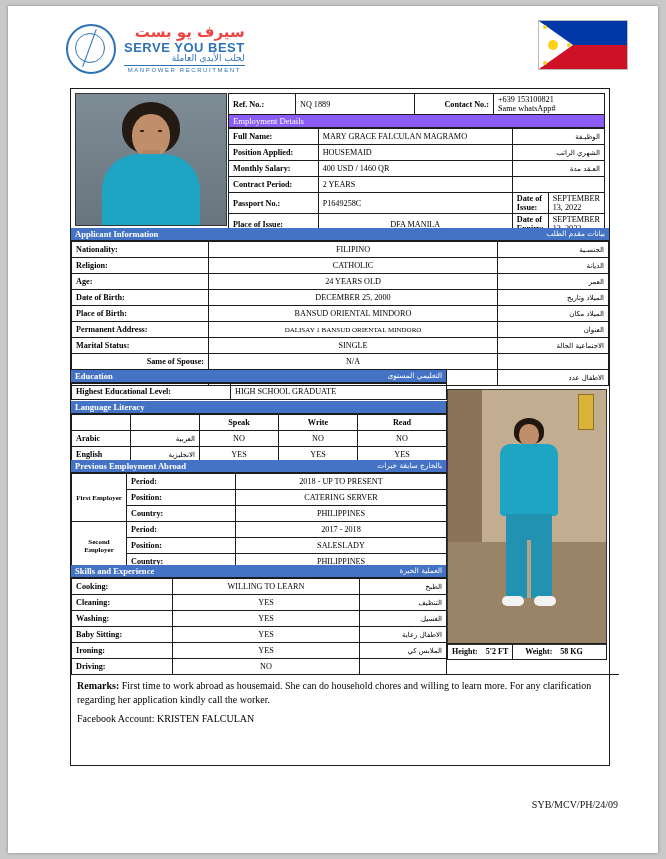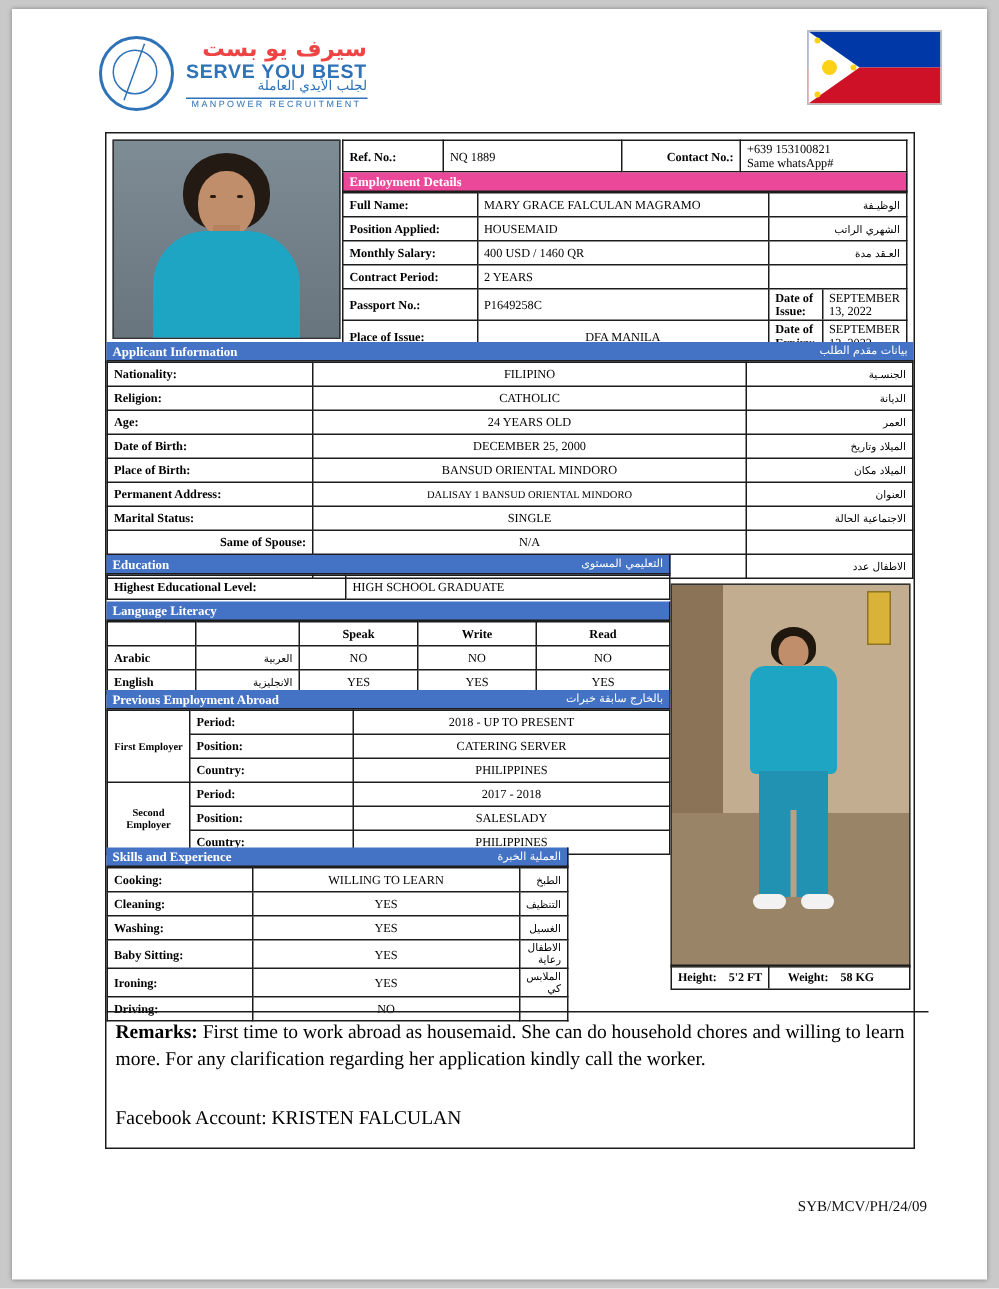--- a/index.html
+++ b/index.html
@@ -91,42 +91,42 @@
   .ctr{text-align:center;}
   .ar{font-family:"DejaVu Sans", sans-serif;font-size:7px;direction:rtl;text-align:right;}
   
   .topblock{position:absolute;left:0;top:0;width:538px;height:139px;}
   .photo{
     position:absolute;left:4px;top:4px;width:150px;height:131px;
     border:1px solid #333;overflow:hidden;background:#6a7a88;
   }
   .topright{position:absolute;left:157px;top:4px;width:377px;}
   .emp-band{
-    background:#ec4899;color:#fff;font-weight:bold;font-size:8.6px;
+    background:#8b5cf6;color:#fff;font-weight:normal;font-size:8.6px;
     padding:1px 4px;border:1px solid #1c1c1c;border-top:none;
   }
   
   .sect{position:absolute;left:0;width:538px;}
   .fullphoto{
     position:absolute;left:376px;top:300px;width:158px;height:254px;
     border:1px solid #333;overflow:hidden;background:#b9a68e;
   }
   .hw{
     position:absolute;left:376px;top:554px;width:158px;height:15px;
     border:1px solid #1c1c1c;font-size:8px;font-weight:bold;
     display:flex;align-items:center;
   }
   .hw span{padding:0 4px;}
   .hw .sep{border-left:1px solid #1c1c1c;height:100%;}
   .remarks{
     position:absolute;left:0;top:585px;width:536px;height:90px;
-    border-top:1px solid #1c1c1c;padding:4px 6px;font-size:13px;line-height:1.35;
+    border-top:1px solid #1c1c1c;padding:4px 6px;font-size:10px;line-height:1.35;
   }
   .remarks b{font-weight:bold;}
-  .fb{margin-top:22px;font-weight:bold;}
+  .fb{margin-top:6px;font-weight:bold;}
   .fb span{font-weight:normal;}
   .footer{
     position:absolute;right:40px;top:793px;font-family:"Liberation Serif", serif;
     font-size:10px;color:#111;
   }
   
   .ph-bg{position:absolute;left:0;top:0;width:100%;height:100%;}
   .ph1-bg{background:linear-gradient(#7e8c96,#68757f);}
   .ph1-hair{position:absolute;left:46px;top:8px;width:58px;height:52px;background:#241a14;border-radius:50% 50% 45% 45%;}
   .ph1-face{position:absolute;left:56px;top:20px;width:38px;height:44px;background:#c08e6b;border-radius:48%;}
@@ -387,21 +387,21 @@
           <td class="ctr">SALESLADY</td>
         </tr>
         <tr>
           <td class="lbl">Country:</td>
           <td class="ctr">PHILIPPINES</td>
         </tr>
       </tbody>
         </table>
     </div>
 
-    <div class="sect" style="top:476px;width:308px;">
+    <div class="sect" style="top:476px;width:376px;">
       <div class="band" style="border-right:1px solid #1c1c1c;">
         <span>Skills and Experience</span>
         <span class="ar">العملية الخبرة</span>
       </div>
       <table>
         <tbody>
             <tr>
           <td class="lbl" style="width:92px;">Cooking:</td>
           <td class="ctr" style="width:178px;">WILLING TO LEARN</td>
           <td class="ar">الطبخ</td>

